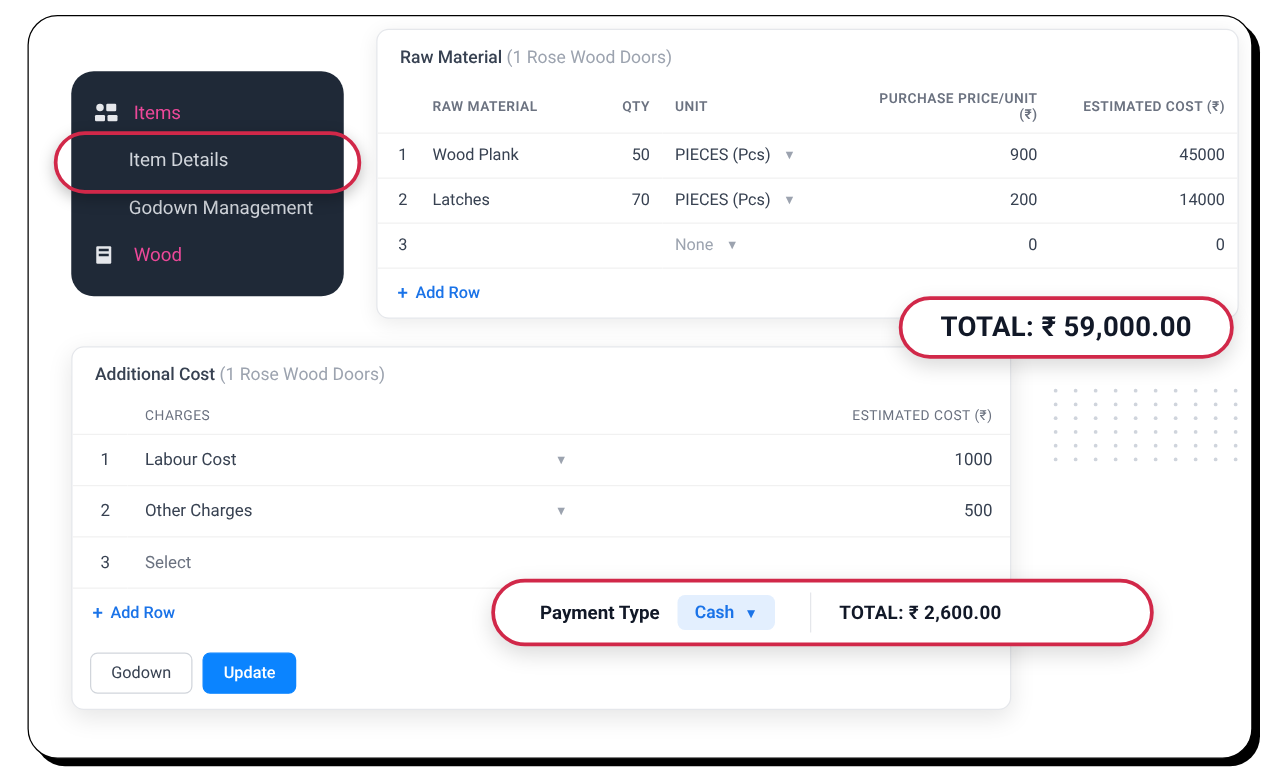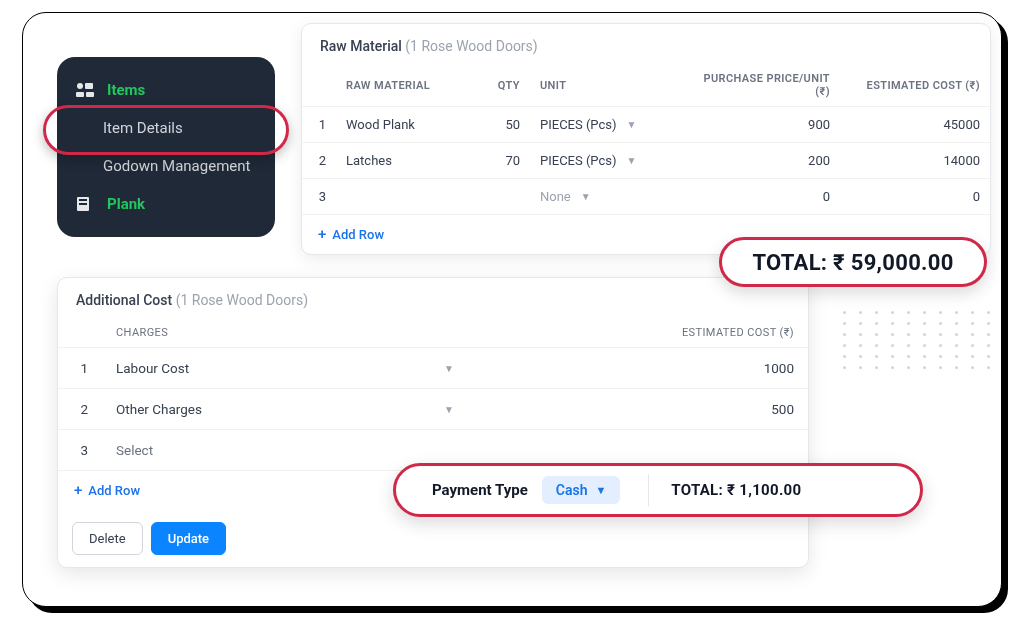--- a/index.html
+++ b/index.html
@@ -20,21 +20,21 @@
     left: 34px; top: 44px;
     width: 218px;
     background: #1f2937;
     border-radius: 18px;
     padding: 14px 0 14px 0;
     color: #e5e7eb;
   }
   .side-item {
     display: flex; align-items: center;
     padding: 10px 18px;
-    font-size: 15px; font-weight: 700; color: #22c55e;
+    font-size: 15px; font-weight: 400; color: #ec4899;
     cursor: pointer;
   }
   .side-sub { padding-left: 46px; font-weight: 400; color: #d1d5db; }
   .side-icon { width: 20px; height: 16px; display:inline-flex; margin-right: 12px; }
   .side-highlight {
     position: absolute;
     left: 20px; top: 92px;
     width: 246px; height: 50px;
     border: 3px solid #d12849;
     border-radius: 26px;
@@ -165,21 +165,21 @@
       <span>Godown Management</span>
     </div>
     <div class="side-item">
       <span class="side-icon">
         <svg viewBox="0 0 20 16" fill="#e5e7eb">
             <rect x="2" y="1" width="12" height="14" rx="1"></rect>
             <rect x="4" y="3" width="8" height="2" fill="#1f2937"></rect>
             <rect x="4" y="7" width="8" height="2" fill="#1f2937"></rect>
           </svg>
       </span>
-      <span>Plank</span>
+      <span>Wood</span>
     </div>
   </div>
   <div class="side-highlight"></div>
 
   <div class="raw-card">
     <div class="card-title">
       <span>Raw Material</span>
       <span class="muted">(1 Rose Wood Doors)</span>
     </div>
     <table class="raw">
@@ -302,34 +302,34 @@
           <td class="r"></td>
         </tr>
       </tbody>
     </table>
     <div class="addrow">
       <span class="plus">+</span>
       <span>Add Row</span>
     </div>
     <div class="footer-row">
       <div class="btns">
-        <div class="btn btn-del">Delete</div>
+        <div class="btn btn-del">Godown</div>
         <div class="btn btn-upd">Update</div>
       </div>
     </div>
   </div>
 
   <div class="pay-pill">
     <span class="pay-label">Payment Type</span>
     <span class="pay-sel">
       <span>Cash</span>
       <span style="color:#1a73e8;font-size:11px">▼</span>
     </span>
     <span class="divider"></span>
-    <span class="pay-total">TOTAL: ₹ 1,100.00</span>
+    <span class="pay-total">TOTAL: ₹ 2,600.00</span>
   </div>
 
   <div class="dots">
     <i></i>
       <i></i>
       <i></i>
       <i></i>
       <i></i>
       <i></i>
       <i></i>

